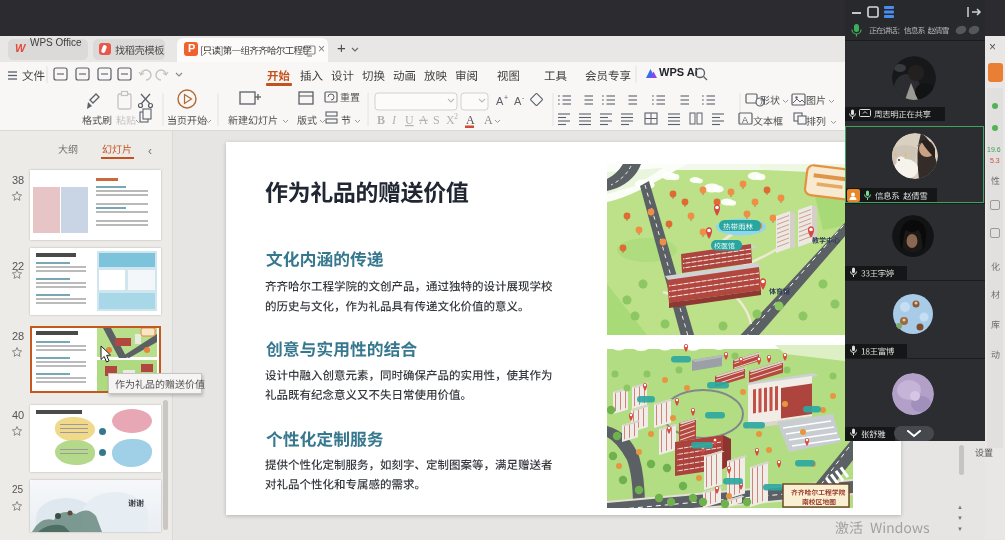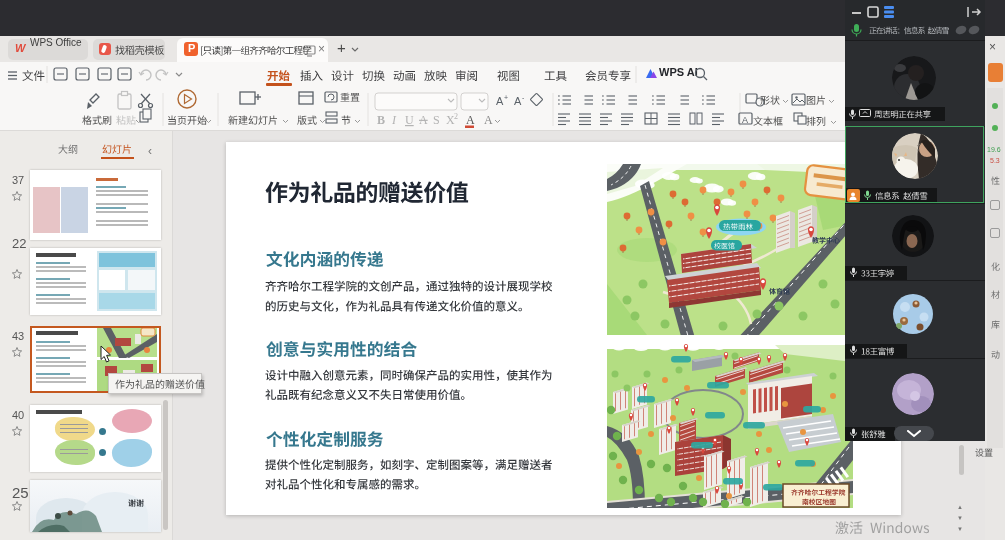--- a/index.html
+++ b/index.html
@@ -28,37 +28,37 @@
       <path d="M1,1 l3,3 3,-3" fill="none" stroke="#6a6a6a" stroke-width="1.2"></path>
     </svg>
 <div class="abs" style="left:0;top:62px;width:1005px;height:26px;background:#f8f7f6"></div>
 <div class="abs" style="left:0;top:88px;width:1005px;height:43px;background:#f8f7f6;border-bottom:1px solid #dcdad8"></div>
 <div class="abs" style="left:266px;top:83px;width:26px;height:3px;background:#c4521c;border-radius:1px"></div>
 <div class="abs" style="left:0;top:131px;width:172px;height:409px;background:#edebe8"></div>
 <div class="abs" style="left:172px;top:131px;width:1px;height:409px;background:#dbd9d7"></div>
 <div class="abs" style="left:101px;top:156.5px;width:33px;height:2.5px;background:#c4521c"></div>
 <div class="abs" style="left:148px;top:144px;font-size:12px;color:#777">‹</div>
 <div class="abs" style="left:226px;top:142px;width:675px;height:373px;background:#fff;box-shadow:0 1px 4px rgba(0,0,0,.22)"></div>
-<div class="abs" style="left:12px;top:174px;width:20px;font-size:11px;color:#555">37</div>
+<div class="abs" style="left:12px;top:174px;width:20px;font-size:11px;color:#555">38</div>
 <svg class="abs" style="left:11px;top:190px" width="12" height="12" viewBox="0 0 24 24">
       <path d="M12 3l2.7 6.2 6.6.6-5 4.4 1.5 6.5L12 17.3 6.2 20.7l1.5-6.5-5-4.4 6.6-.6z" fill="none" stroke="#8a8a8a" stroke-width="2"></path>
     </svg>
-<div class="abs" style="left:12px;top:236px;width:20px;font-size:13px;color:#555">22</div>
+<div class="abs" style="left:12px;top:260px;width:20px;font-size:11px;color:#555">22</div>
 <svg class="abs" style="left:11px;top:268px" width="12" height="12" viewBox="0 0 24 24">
       <path d="M12 3l2.7 6.2 6.6.6-5 4.4 1.5 6.5L12 17.3 6.2 20.7l1.5-6.5-5-4.4 6.6-.6z" fill="none" stroke="#8a8a8a" stroke-width="2"></path>
     </svg>
-<div class="abs" style="left:12px;top:330px;width:20px;font-size:11px;color:#555">43</div>
+<div class="abs" style="left:12px;top:330px;width:20px;font-size:11px;color:#555">28</div>
 <svg class="abs" style="left:11px;top:346px" width="12" height="12" viewBox="0 0 24 24">
       <path d="M12 3l2.7 6.2 6.6.6-5 4.4 1.5 6.5L12 17.3 6.2 20.7l1.5-6.5-5-4.4 6.6-.6z" fill="none" stroke="#8a8a8a" stroke-width="2"></path>
     </svg>
 <div class="abs" style="left:12px;top:409px;width:20px;font-size:11px;color:#555">40</div>
 <svg class="abs" style="left:11px;top:425px" width="12" height="12" viewBox="0 0 24 24">
       <path d="M12 3l2.7 6.2 6.6.6-5 4.4 1.5 6.5L12 17.3 6.2 20.7l1.5-6.5-5-4.4 6.6-.6z" fill="none" stroke="#8a8a8a" stroke-width="2"></path>
     </svg>
-<div class="abs" style="left:12px;top:484px;width:20px;font-size:15px;color:#555">25</div>
+<div class="abs" style="left:12px;top:484px;width:20px;font-size:10px;color:#555">25</div>
 <svg class="abs" style="left:11px;top:500px" width="12" height="12" viewBox="0 0 24 24">
       <path d="M12 3l2.7 6.2 6.6.6-5 4.4 1.5 6.5L12 17.3 6.2 20.7l1.5-6.5-5-4.4 6.6-.6z" fill="none" stroke="#8a8a8a" stroke-width="2"></path>
     </svg>
 <div class="abs" style="left:30px;top:170px;width:131px;height:70px;background:#fff;box-shadow:0 0 2px rgba(0,0,0,.25);"></div>
 <div class="abs" style="left:30px;top:248px;width:131px;height:67px;background:#fff;box-shadow:0 0 2px rgba(0,0,0,.25);"></div>
 <div class="abs" style="left:30px;top:326px;width:131px;height:67px;background:#fff;border:2px solid #c4581f;"></div>
 <div class="abs" style="left:30px;top:405px;width:131px;height:67px;background:#fff;box-shadow:0 0 2px rgba(0,0,0,.25);"></div>
 <div class="abs" style="left:30px;top:480px;width:131px;height:52px;background:#fff;box-shadow:0 0 2px rgba(0,0,0,.25);"></div>
 <div class="abs" style="left:33px;top:187px;width:27px;height:46px;background:#e7c4c6"></div>
 <div class="abs" style="left:61px;top:187px;width:27px;height:46px;background:#c9d4e4"></div>

